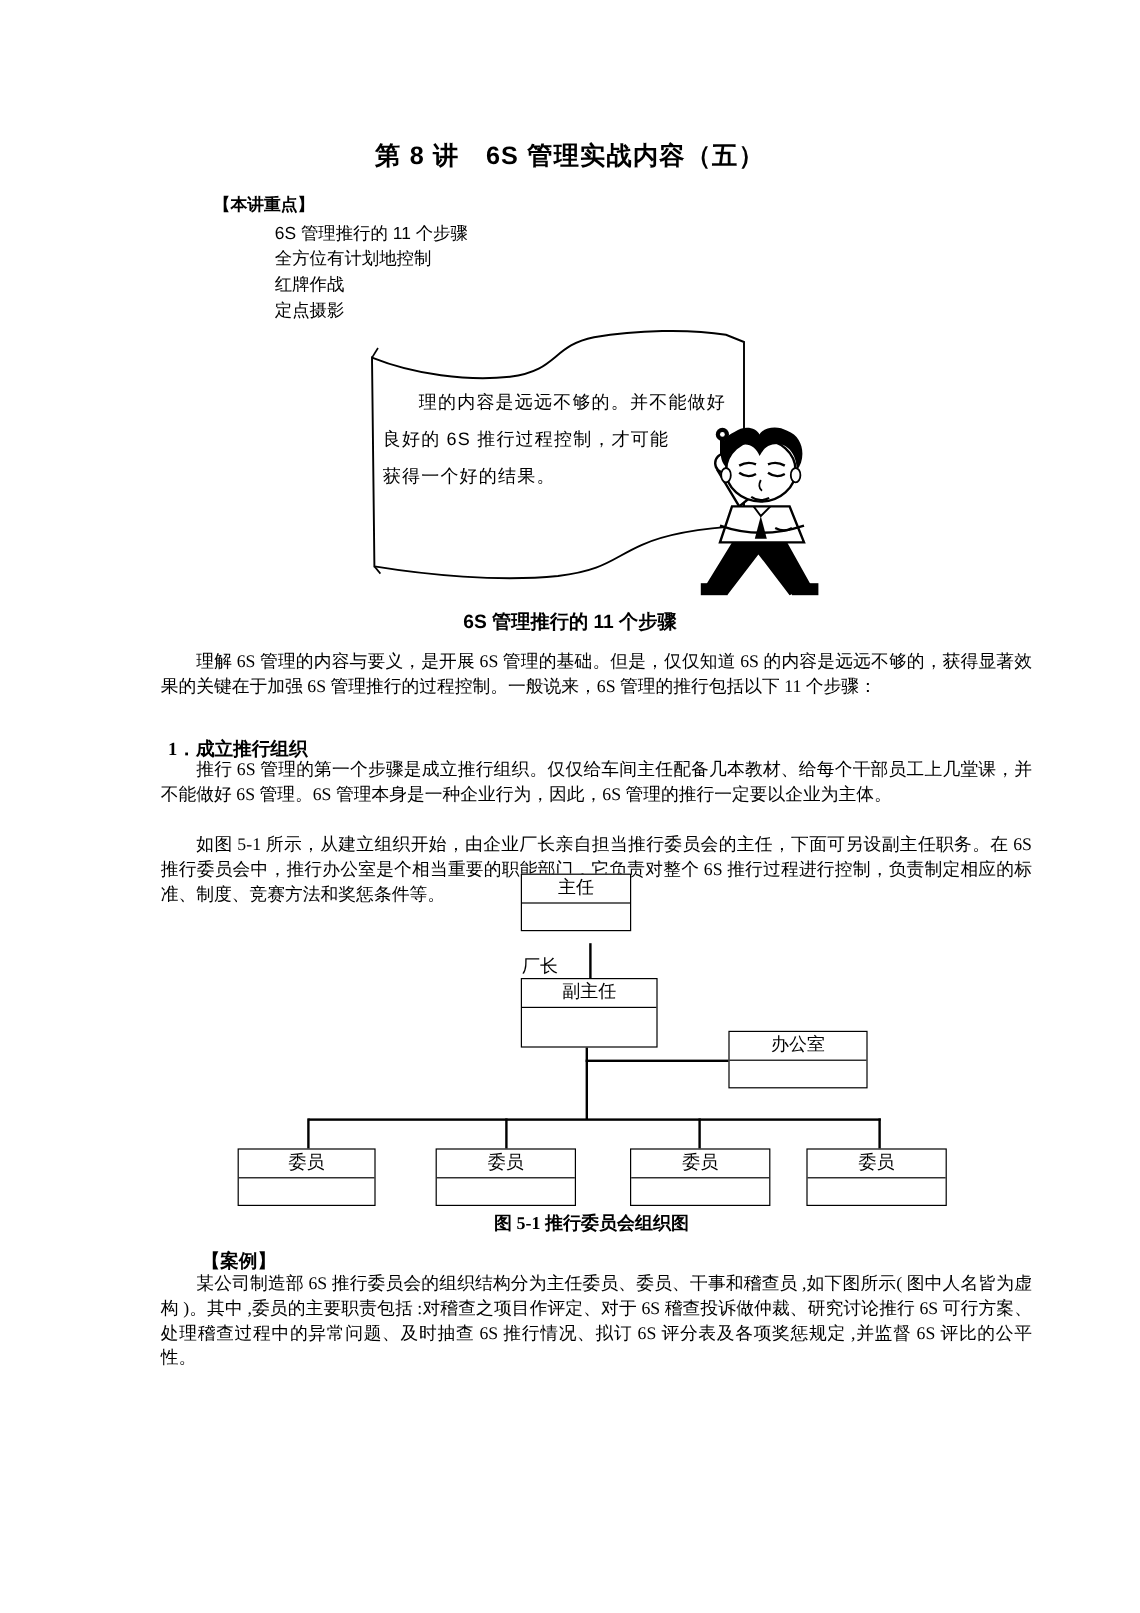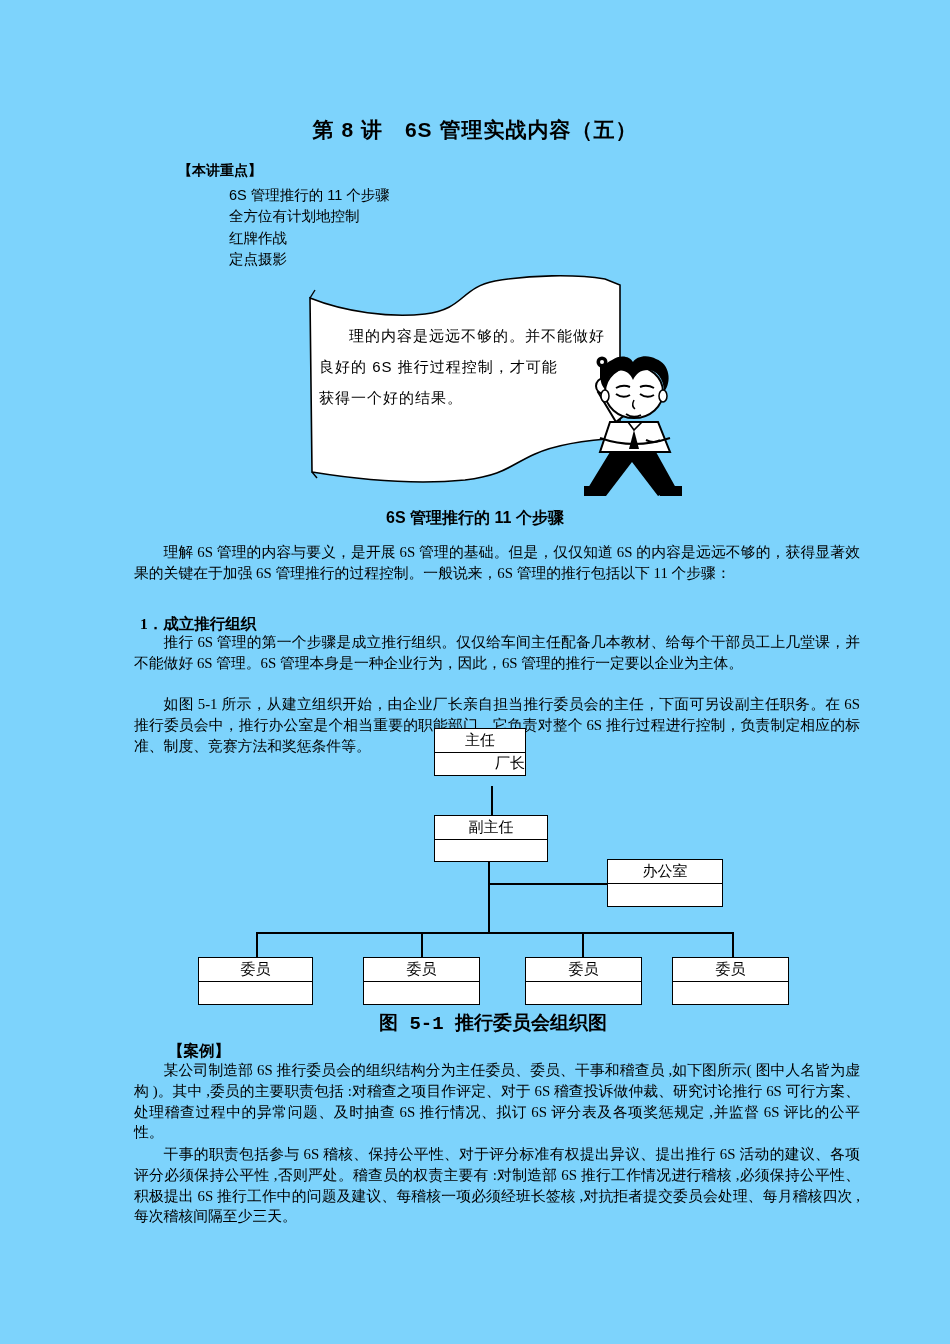--- a/index.html
+++ b/index.html
@@ -1,32 +1,32 @@
 <!DOCTYPE html>
 <html><head>
 <meta charset="utf-8">
 <style>
   html,body{margin:0;padding:0;background:#e8e8e8;}
-  #page{position:relative;width:950px;height:1344px;background:#7dd3fc;margin:0 auto;overflow:hidden;
+  #page{position:relative;width:950px;height:1344px;background:#ffffff;margin:0 auto;overflow:hidden;
         font-family:"Liberation Serif",serif;color:#000;}
   .abs{position:absolute;}
   .title{font-family:"Liberation Sans",sans-serif;font-weight:bold;font-size:21px;text-align:center;letter-spacing:1px;}
   .hlabel{font-family:"Liberation Sans",sans-serif;font-weight:bold;font-size:14px;}
   .bullets div{font-family:"Liberation Sans",sans-serif;font-size:14.5px;line-height:21.4px;}
   .sechead{font-family:"Liberation Sans",sans-serif;font-weight:bold;font-size:16px;text-align:center;}
   .body-p{width:726px;font-size:14.8px;line-height:20.8px;text-align:justify;margin-left:22px;}
   .body-p.indent{text-indent:2em;}
   .subhead{font-family:Liberation Serif, serif;font-weight:bold;font-size:15.5px;}
   .scrolltext div{font-family:"Liberation Sans",sans-serif;font-size:15px;line-height:31px;letter-spacing:1px;white-space:nowrap;}
   .scrolltext div:first-child{text-indent:2em;}
   .obox{position:absolute;border:1.5px solid #000;background:#fff;box-sizing:border-box;}
   .obox .r1{height:23px;line-height:23px;border-bottom:1.5px solid #000;text-align:center;font-size:15px;}
   .obox .r2{height:21px;}
   .vl,.hl{position:absolute;background:#000;}
-  .caption{font-family:Liberation Mono, monospace;font-weight:bold;font-size:19px;text-align:center;}
+  .caption{font-family:Liberation Serif, serif;font-weight:bold;font-size:15px;text-align:center;}
   .caselabel{font-family:"Liberation Sans",sans-serif;font-weight:bold;font-size:15.5px;}
 </style>
 </head>
 <body>
 
 <div id="page">
 
   <div class="abs title" style="left:112px;top:116px;width:726px;">第 8 讲　6S 管理实战内容（五）</div>
 
   <div class="abs hlabel" style="left:178px;top:162px;">【本讲重点】</div>
@@ -103,23 +103,23 @@
     <div class="vl" style="left:488px;top:861px;width:1.5px;height:72px;"></div>
     <div class="hl" style="left:488px;top:883px;width:120px;height:1.5px;"></div>
     <div class="hl" style="left:257px;top:932px;width:477px;height:1.5px;"></div>
     <div class="vl" style="left:256px;top:932px;width:1.5px;height:26px;"></div>
     <div class="vl" style="left:421px;top:932px;width:1.5px;height:26px;"></div>
     <div class="vl" style="left:582px;top:932px;width:1.5px;height:26px;"></div>
     <div class="vl" style="left:732px;top:932px;width:1.5px;height:26px;"></div>
 
     <div class="obox" style="left:434px;top:728px;width:92px;height:48px;">
       <div class="r1">主任</div>
-      <div class="r2" style="text-align:right;font-size:15px;line-height:21px;">厂长</div>
+      <div class="r2" style="text-align:left;font-size:15px;line-height:21px;margin-top:43px;">厂长</div>
     </div>
-    <div class="obox" style="left:434px;top:815px;width:114px;height:47px;">
+    <div class="obox" style="left:434px;top:815px;width:114px;height:58px;">
       <div class="r1">副主任</div>
       <div class="r2"></div>
     </div>
     <div class="obox" style="left:607px;top:859px;width:116px;height:48px;">
       <div class="r1">办公室</div>
       <div class="r2"></div>
     </div>
     <div class="obox" style="left:198px;top:957px;width:115px;height:48px;">
       <div class="r1">委员</div>
       <div class="r2"></div>
@@ -135,15 +135,14 @@
     <div class="obox" style="left:672px;top:957px;width:117px;height:48px;">
       <div class="r1">委员</div>
       <div class="r2"></div>
     </div>
 
     <div class="abs caption" style="left:343px;top:1010px;width:300px;">图 5-1 推行委员会组织图</div>
   </div>
 
   <div class="abs caselabel" style="left:168px;top:1041px;">【案例】</div>
   <div class="abs body-p indent" style="left:112px;top:1060px;">某公司制造部 6S 推行委员会的组织结构分为主任委员、委员、干事和稽查员 ,如下图所示( 图中人名皆为虚构 )。其中 ,委员的主要职责包括 :对稽查之项目作评定、对于 6S 稽查投诉做仲裁、研究讨论推行 6S 可行方案、处理稽查过程中的异常问题、及时抽查 6S 推行情况、拟订 6S 评分表及各项奖惩规定 ,并监督 6S 评比的公平性。</div>
-  <div class="abs body-p indent" style="left:112px;top:1144px;">干事的职责包括参与 6S 稽核、保持公平性、对于评分标准有权提出异议、提出推行 6S 活动的建议、各项评分必须保持公平性 ,否则严处。稽查员的权责主要有 :对制造部 6S 推行工作情况进行稽核 ,必须保持公平性、积极提出 6S 推行工作中的问题及建议、每稽核一项必须经班长签核 ,对抗拒者提交委员会处理、每月稽核四次 , 每次稽核间隔至少三天。</div>
 
 </div>
 
 </body></html>

